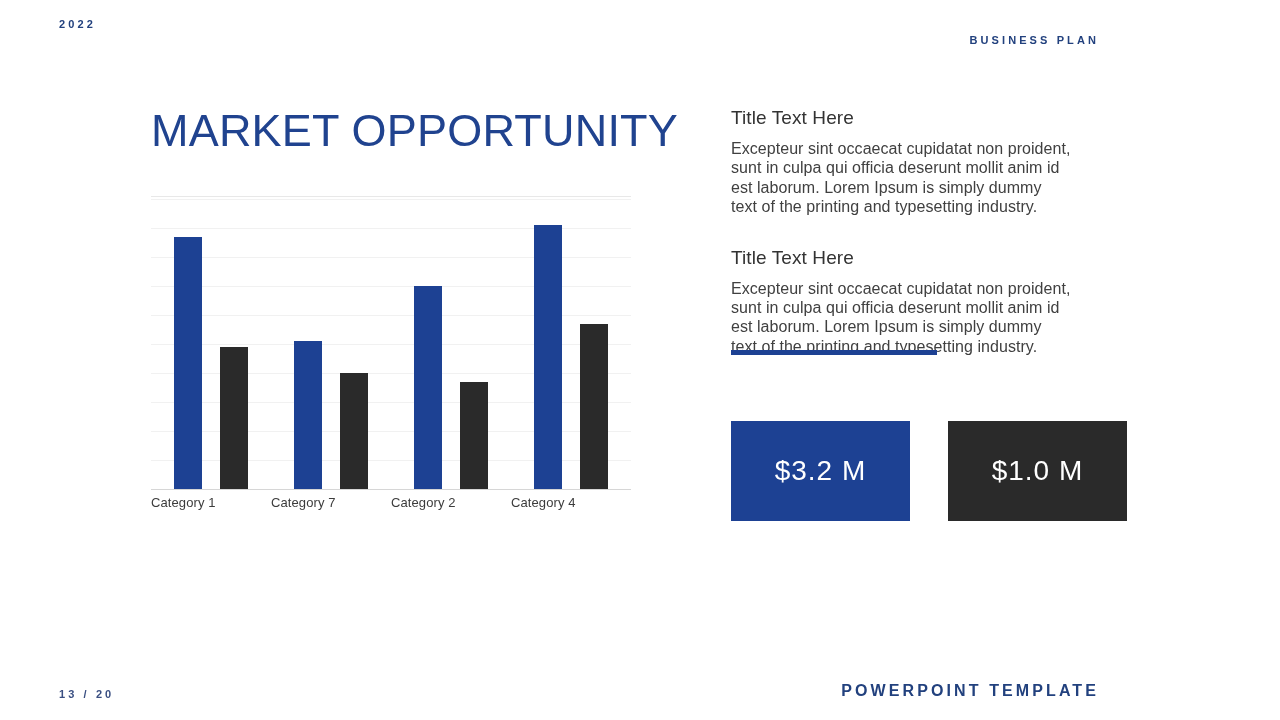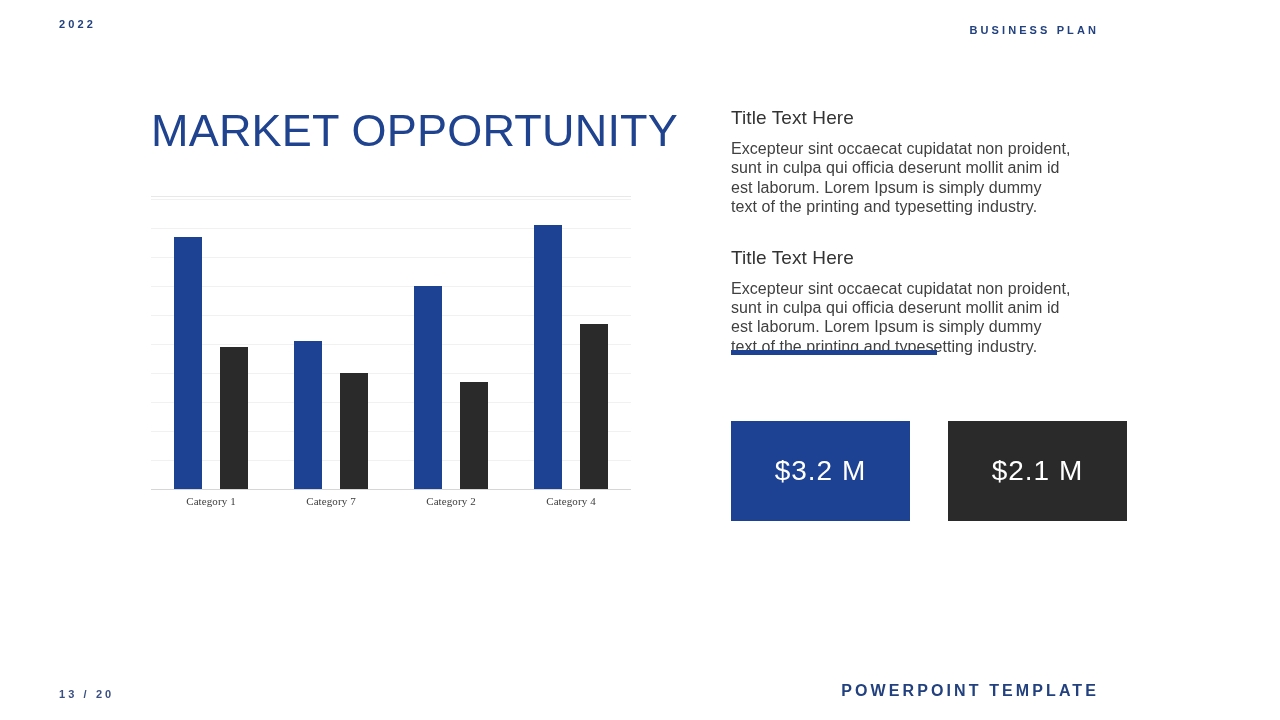--- a/index.html
+++ b/index.html
@@ -31,21 +31,21 @@
     top: 18px;
     font-size: 11px;
     letter-spacing: 3.1px;
     color: #22417e;
     font-weight: 600;
     white-space: nowrap;
   }
   .hdr-right {
     position: absolute;
     right: 57px;
-    top: 24px;
+    top: 34px;
     font-size: 11px;
     letter-spacing: 3.1px;
     color: #22417e;
     font-weight: 600;
     white-space: nowrap;
   }
 
   
   .ftr-page {
     position: absolute;
@@ -140,25 +140,23 @@
 
   .cats {
     position: absolute;
     left: 0;
     top: 296px;
     width: 480px;
     display: flex;
   }
   .cat {
     flex: 1 1 0;
-    text-align: center;
-    font-size: 11px;
+    font-size: 13px;
     color: #3c3c3c;
     letter-spacing: 0.1px;
-    font-family: Liberation Serif, serif;
   }
 
   .legend {
     position: absolute;
     left: 0;
     top: 324px;
     width: 480px;
     display: flex;
     justify-content: center;
     gap: 18px;
@@ -292,19 +290,19 @@
     <div class="block-2">
       <div class="block-title">Title Text Here</div>
       <div class="block-body">Excepteur sint occaecat cupidatat non proident, sunt in culpa qui officia deserunt mollit anim id est laborum. Lorem Ipsum is simply dummy text of the printing and typesetting industry.</div>
     </div>
   </div>
 
   <div class="accent-rule"></div>
 
   <div class="stats" id="stat-boxes">
       <div class="stat blue">$3.2 M</div>
-      <div class="stat dark">$2.1 M</div>
+      <div class="stat dark">$1.0 M</div>
     </div>
 
   <div class="ftr-page">13 / 20</div>
   <div class="ftr-right">POWERPOINT TEMPLATE</div>
 
 </div>
 
 </body></html>

